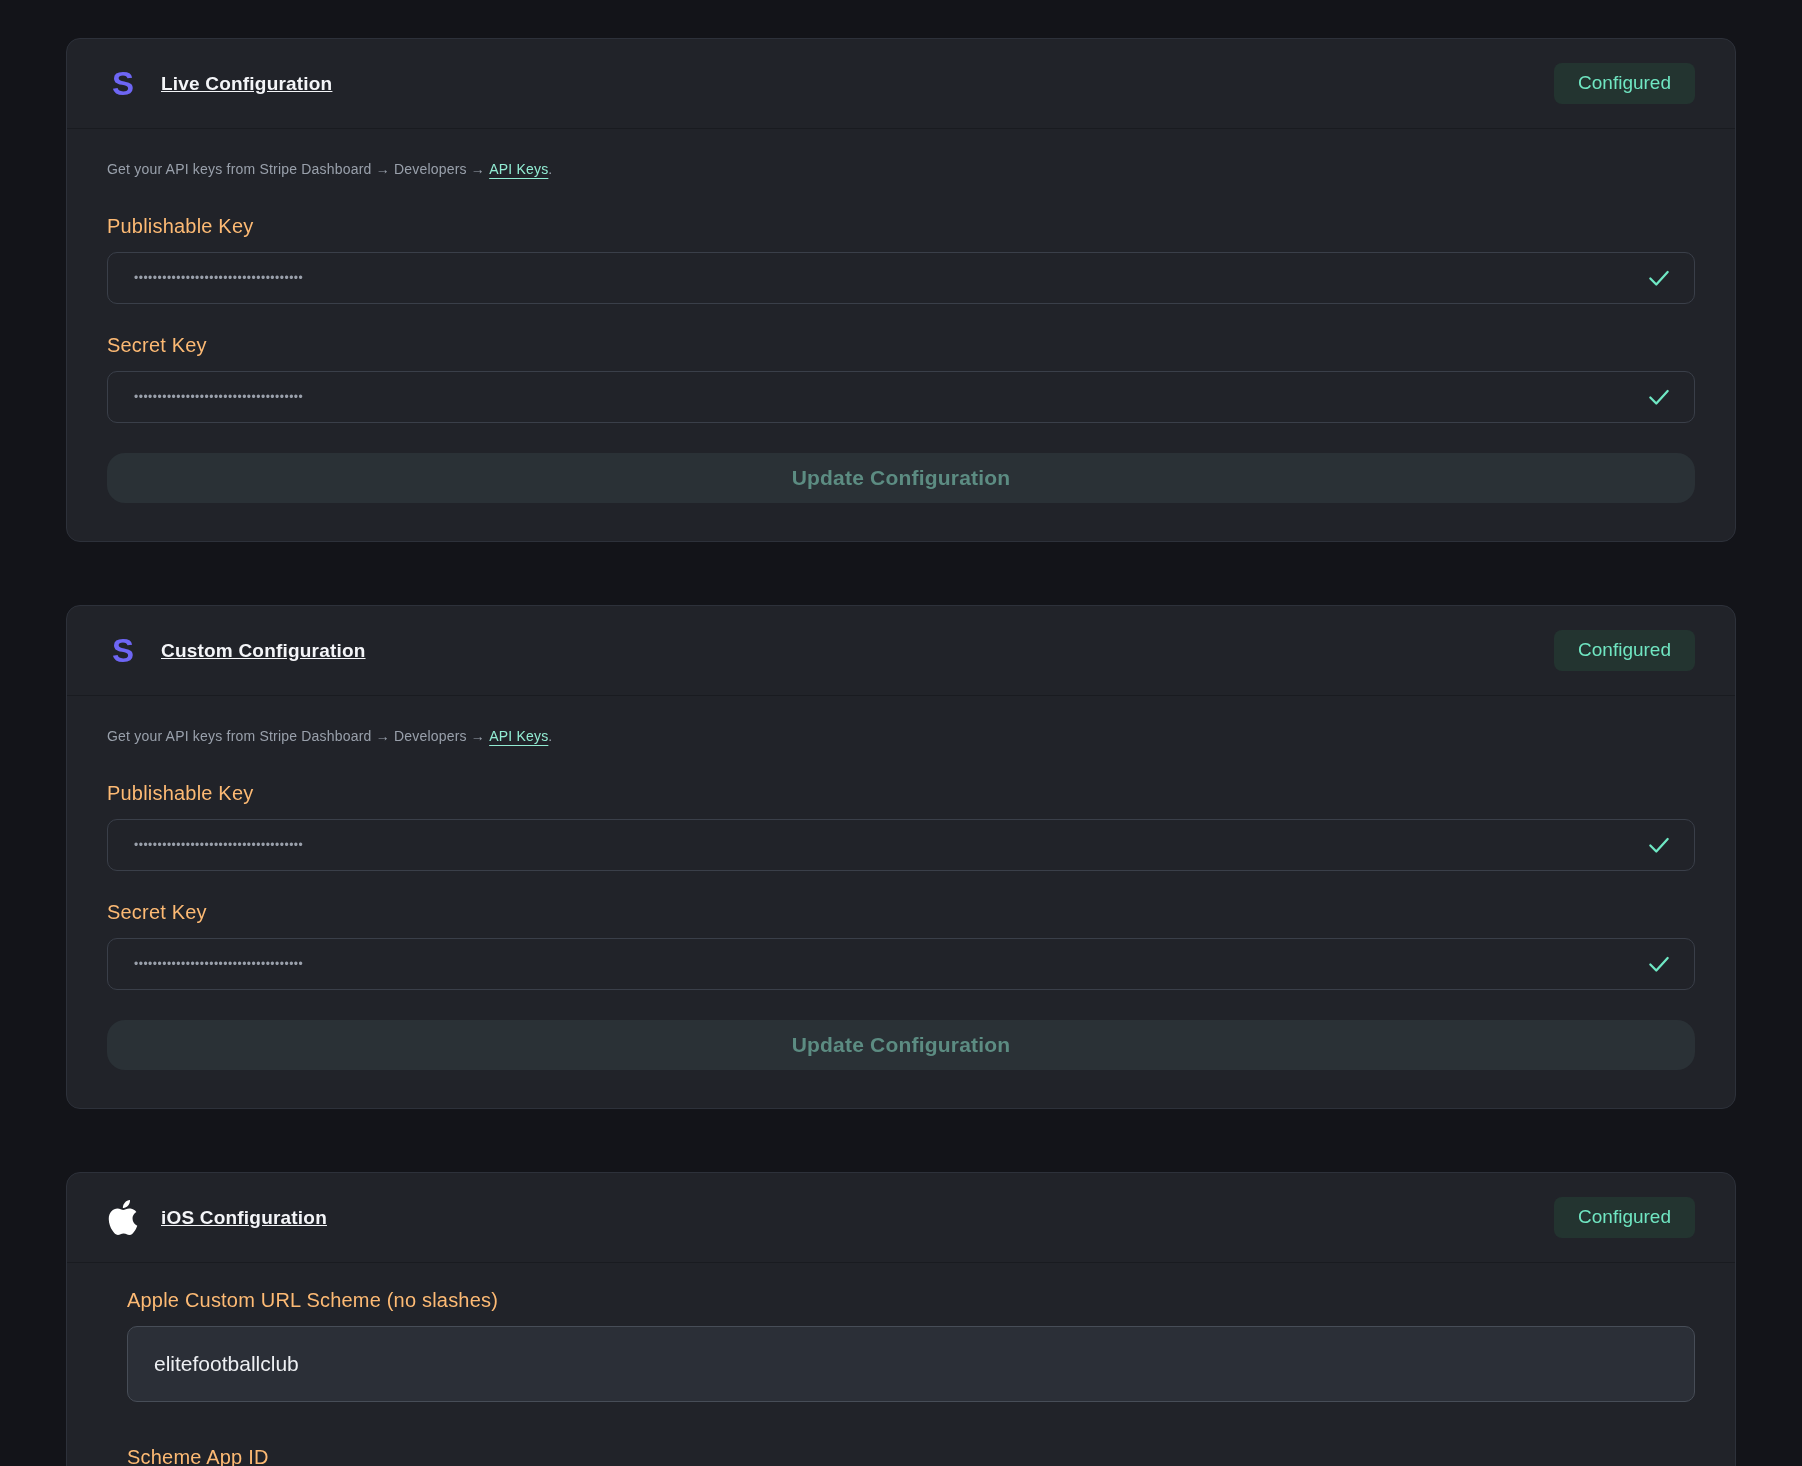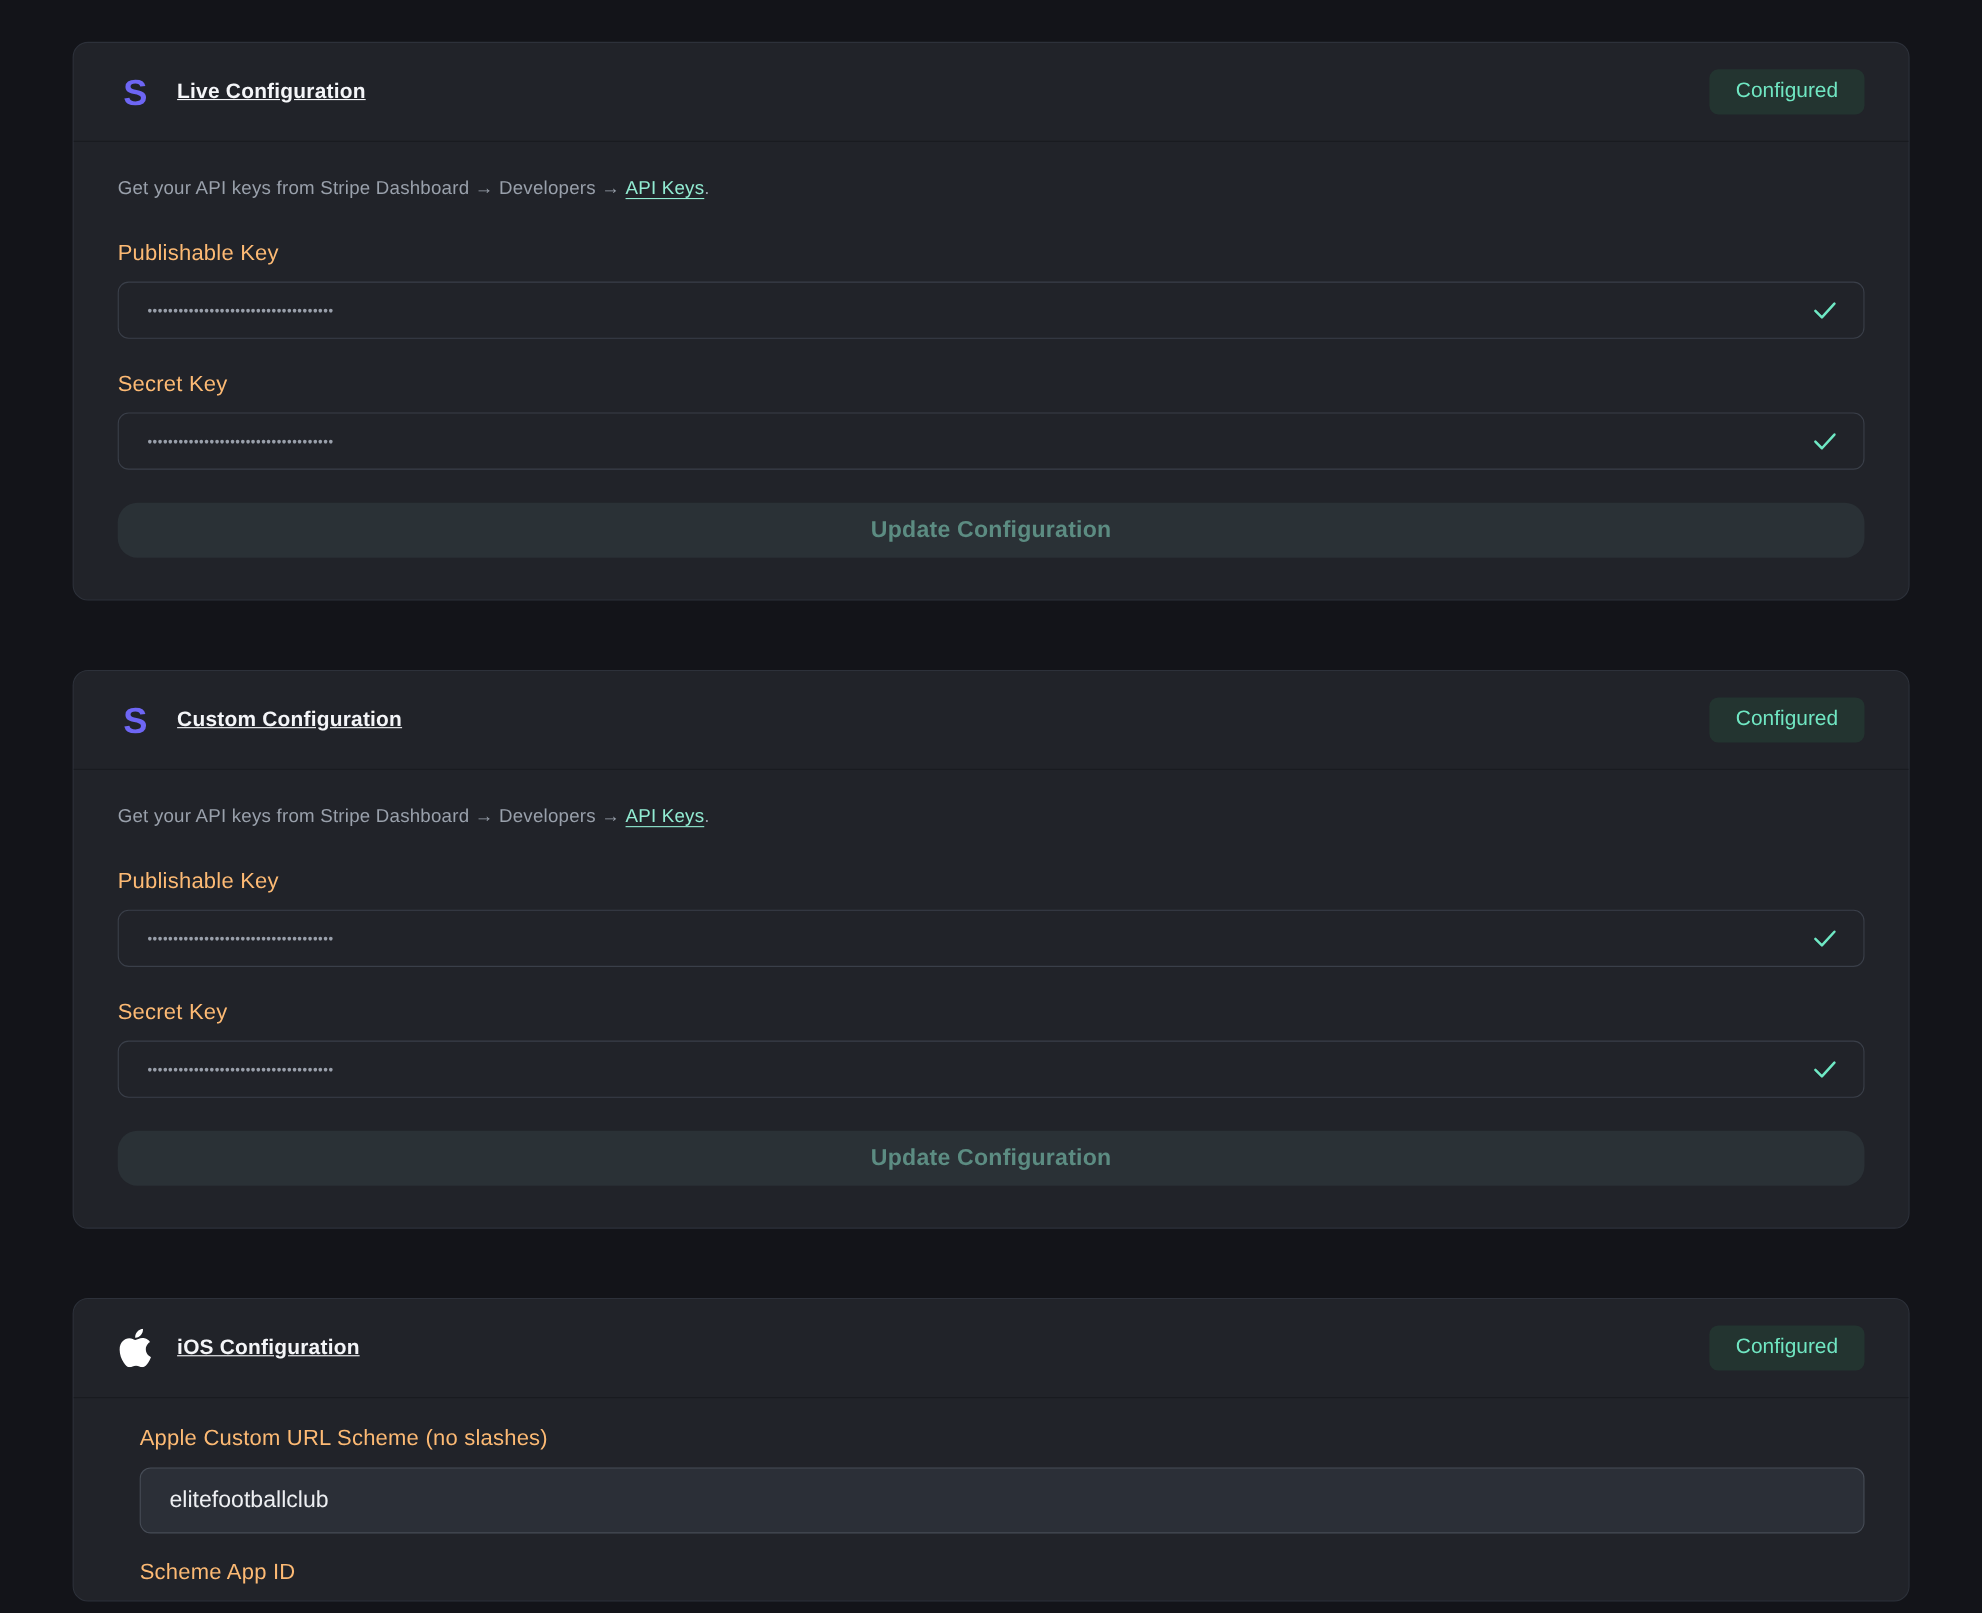--- a/index.html
+++ b/index.html
@@ -55,21 +55,21 @@
     font-size: 19px;
     font-weight: 500;
     padding: 9px 24px;
     border-radius: 8px;
     line-height: 1.2;
   }
   .card-body { padding: 32px 40px 38px 40px; }
   .ios-body { padding: 26px 40px 0 60px; }
   .instruction {
     color: #99a0ab;
-    font-size: 17px;
+    font-size: 14px;
     margin-bottom: 38px;
     letter-spacing: 0.2px;
   }
   .instruction a {
     color: #92ecd3;
     text-decoration: underline;
     text-underline-offset: 4px;
     font-weight: 500;
   }
   .field-label {
@@ -115,28 +115,28 @@
     border: none;
     border-radius: 18px;
     color: #5c8c82;
     font-size: 21px;
     font-weight: 700;
     font-family: inherit;
     letter-spacing: 0.2px;
     cursor: pointer;
   }
   .ios-input {
-    height: 60px;
+    height: 76px;
     background: #2b2f37;
     border: 1px solid #474d57;
     border-radius: 10px;
     display: flex;
     align-items: center;
     padding: 0 26px;
-    margin-bottom: 24px;
+    margin-bottom: 44px;
     color: #edeff2;
     font-size: 21px;
     font-weight: 500;
   }
 </style>
 </head>
 <body>
 
 <div class="page">
 

